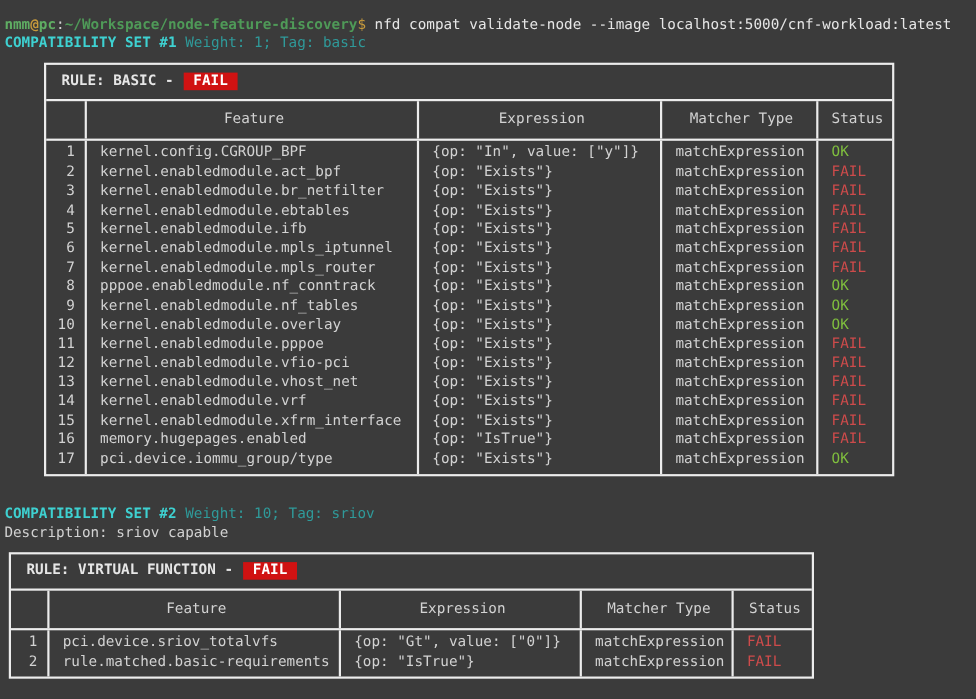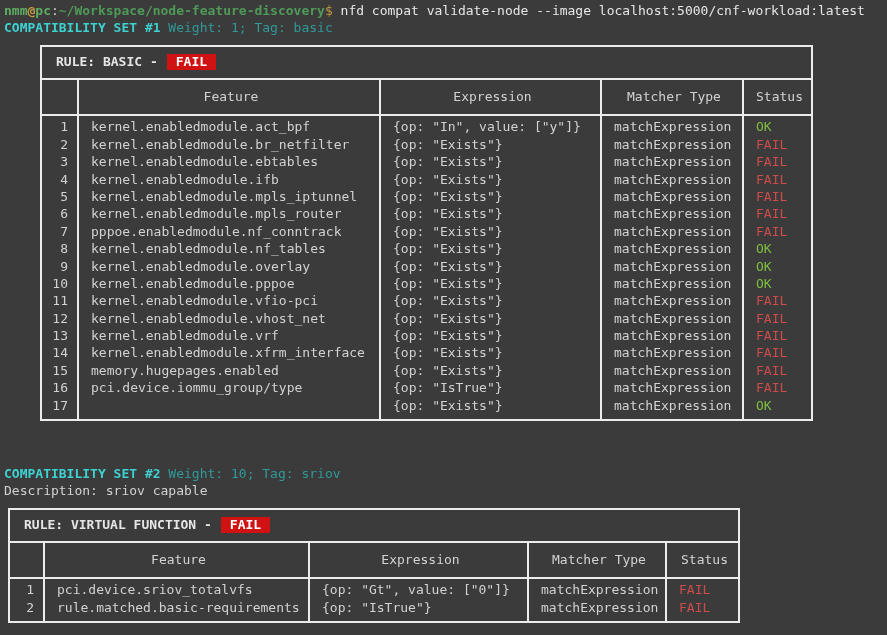--- a/index.html
+++ b/index.html
@@ -18,32 +18,32 @@
     --badge-fg: #ffffff;
   }
   * { margin: 0; padding: 0; box-sizing: border-box; }
   html, body { width: 887px; height: 635px; overflow: hidden; }
   body {
     background: var(--bg);
     color: var(--text);
     font-family: "DejaVu Sans Mono", "Liberation Mono", monospace;
     font-size: 13px;
   }
-  .term { padding: 2px 0 0 4px; width: 738px; height: 635px; }
+  .term { padding: 14px 0 0 4px; width: 738px; height: 635px; }
   .line { white-space: pre; line-height: 17.2px; height: 17.2px; }
   .u-user  { color: var(--green-user); font-weight: bold; }
   .u-at    { color: var(--amber); font-weight: bold; }
   .u-colon { color: var(--text); }
   .u-path  { color: var(--green-path); font-weight: bold; }
   .u-dollar{ color: var(--amber); }
   .u-cmd   { color: var(--bright); }
   .set-title { color: var(--cyan); font-weight: bold; }
   .set-meta  { color: var(--teal); }
   .desc { color: var(--text); }
-  .set + .set { margin-top: 44px; }
+  .set + .set { margin-top: 26px; }
   .rule-table {
     margin-top: 9px;
     margin-left: 4px;
     border: 2px solid var(--border);
     background: var(--bg);
   }
   .t0 .rule-table { width: 773px; margin-left: 36px; }
   .t1 .rule-table { width: 732px; }
   .rule-header {
     border-bottom: 2px solid var(--border);
@@ -117,20 +117,21 @@
               <div class="cell">10</div>
               <div class="cell">11</div>
               <div class="cell">12</div>
               <div class="cell">13</div>
               <div class="cell">14</div>
               <div class="cell">15</div>
               <div class="cell">16</div>
               <div class="cell">17</div>
             </div>
             <div class="col">
+              <div class="cell">kernel.config.CGROUP_BPF</div>
               <div class="cell">kernel.enabledmodule.act_bpf</div>
               <div class="cell">kernel.enabledmodule.br_netfilter</div>
               <div class="cell">kernel.enabledmodule.ebtables</div>
               <div class="cell">kernel.enabledmodule.ifb</div>
               <div class="cell">kernel.enabledmodule.mpls_iptunnel</div>
               <div class="cell">kernel.enabledmodule.mpls_router</div>
               <div class="cell">pppoe.enabledmodule.nf_conntrack</div>
               <div class="cell">kernel.enabledmodule.nf_tables</div>
               <div class="cell">kernel.enabledmodule.overlay</div>
               <div class="cell">kernel.enabledmodule.pppoe</div>

